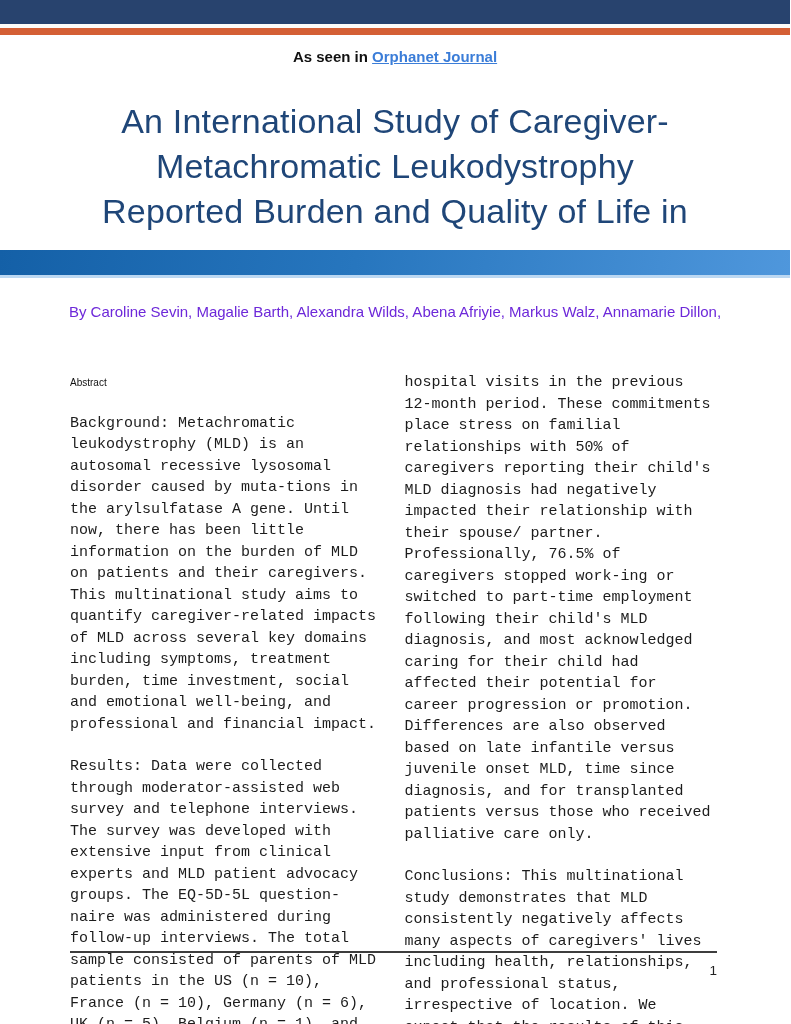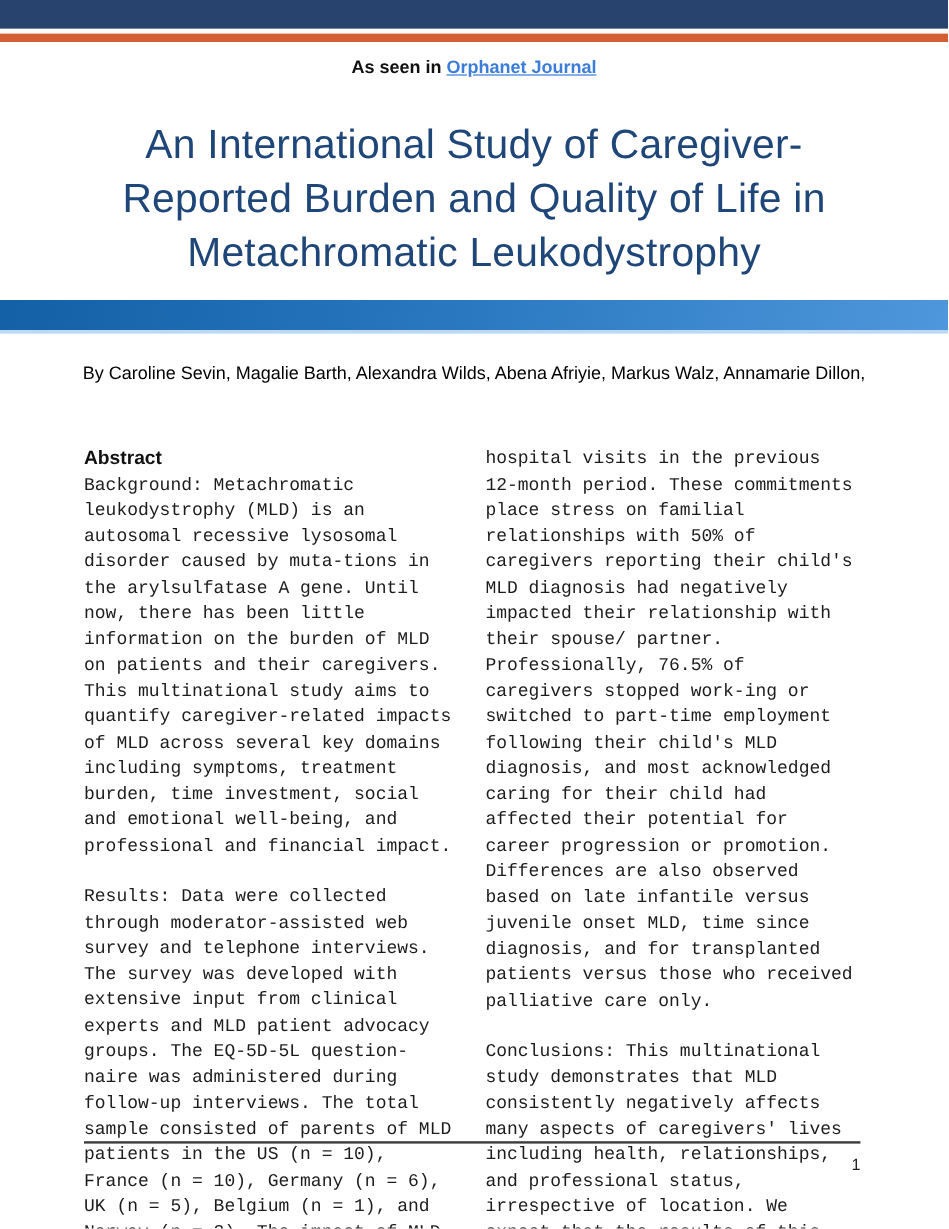--- a/index.html
+++ b/index.html
@@ -47,35 +47,36 @@
     height: 28px;
     background: linear-gradient(100deg, #1460A7 0%, #2776BE 45%, #4F97DC 100%);
     border-bottom: 3px solid #bcd8f2;
   }
 
   .byline {
     margin-top: 24px;
     text-align: center;
     font-size: 15px;
     line-height: 20px;
-    color: #000000;
+    color: #6d28d9;
   }
   .byline span { display: block; }
 
   .columns {
     display: flex;
     gap: 20px;
     padding: 0 71px 0 70px;
     margin-top: 50px;
   }
   .col { width: 315px; font-size: 15px; line-height: 21.5px; }
   .col p { margin: 0 0 21px 0; font-family: Liberation Mono, monospace; }
   .abstract-heading {
-    font-weight: bold;
-    font-size: 16px;
+    font-weight: normal;
+    font-size: 10px;
+    margin-bottom: 19px;
     color: #111111;
   }
 
   .footer-rule {
     position: absolute;
     left: 70px;
     right: 73px;
     top: 951px;
     border-top: 2px solid #3d3d3d;
   }
@@ -95,22 +96,22 @@
   <div class="top-navy"></div>
   <div class="top-gap"></div>
   <div class="top-orange"></div>
 
   <div class="seen-line">
     <span>As seen in </span><a>Orphanet Journal</a>
   </div>
 
   <h1 class="doc-title">
     <span>An International Study of Caregiver-</span>
+    <span>Metachromatic Leukodystrophy</span>
     <span>Reported Burden and Quality of Life in</span>
-    <span>Metachromatic Leukodystrophy</span>
   </h1>
 
   <div class="gradient-bar"></div>
 
   <div class="byline">
     <span>By Caroline Sevin, Magalie Barth, Alexandra Wilds, Abena Afriyie, Markus Walz, Annamarie Dillon,</span>
   </div>
 
   <div class="columns">
     <div class="col">

